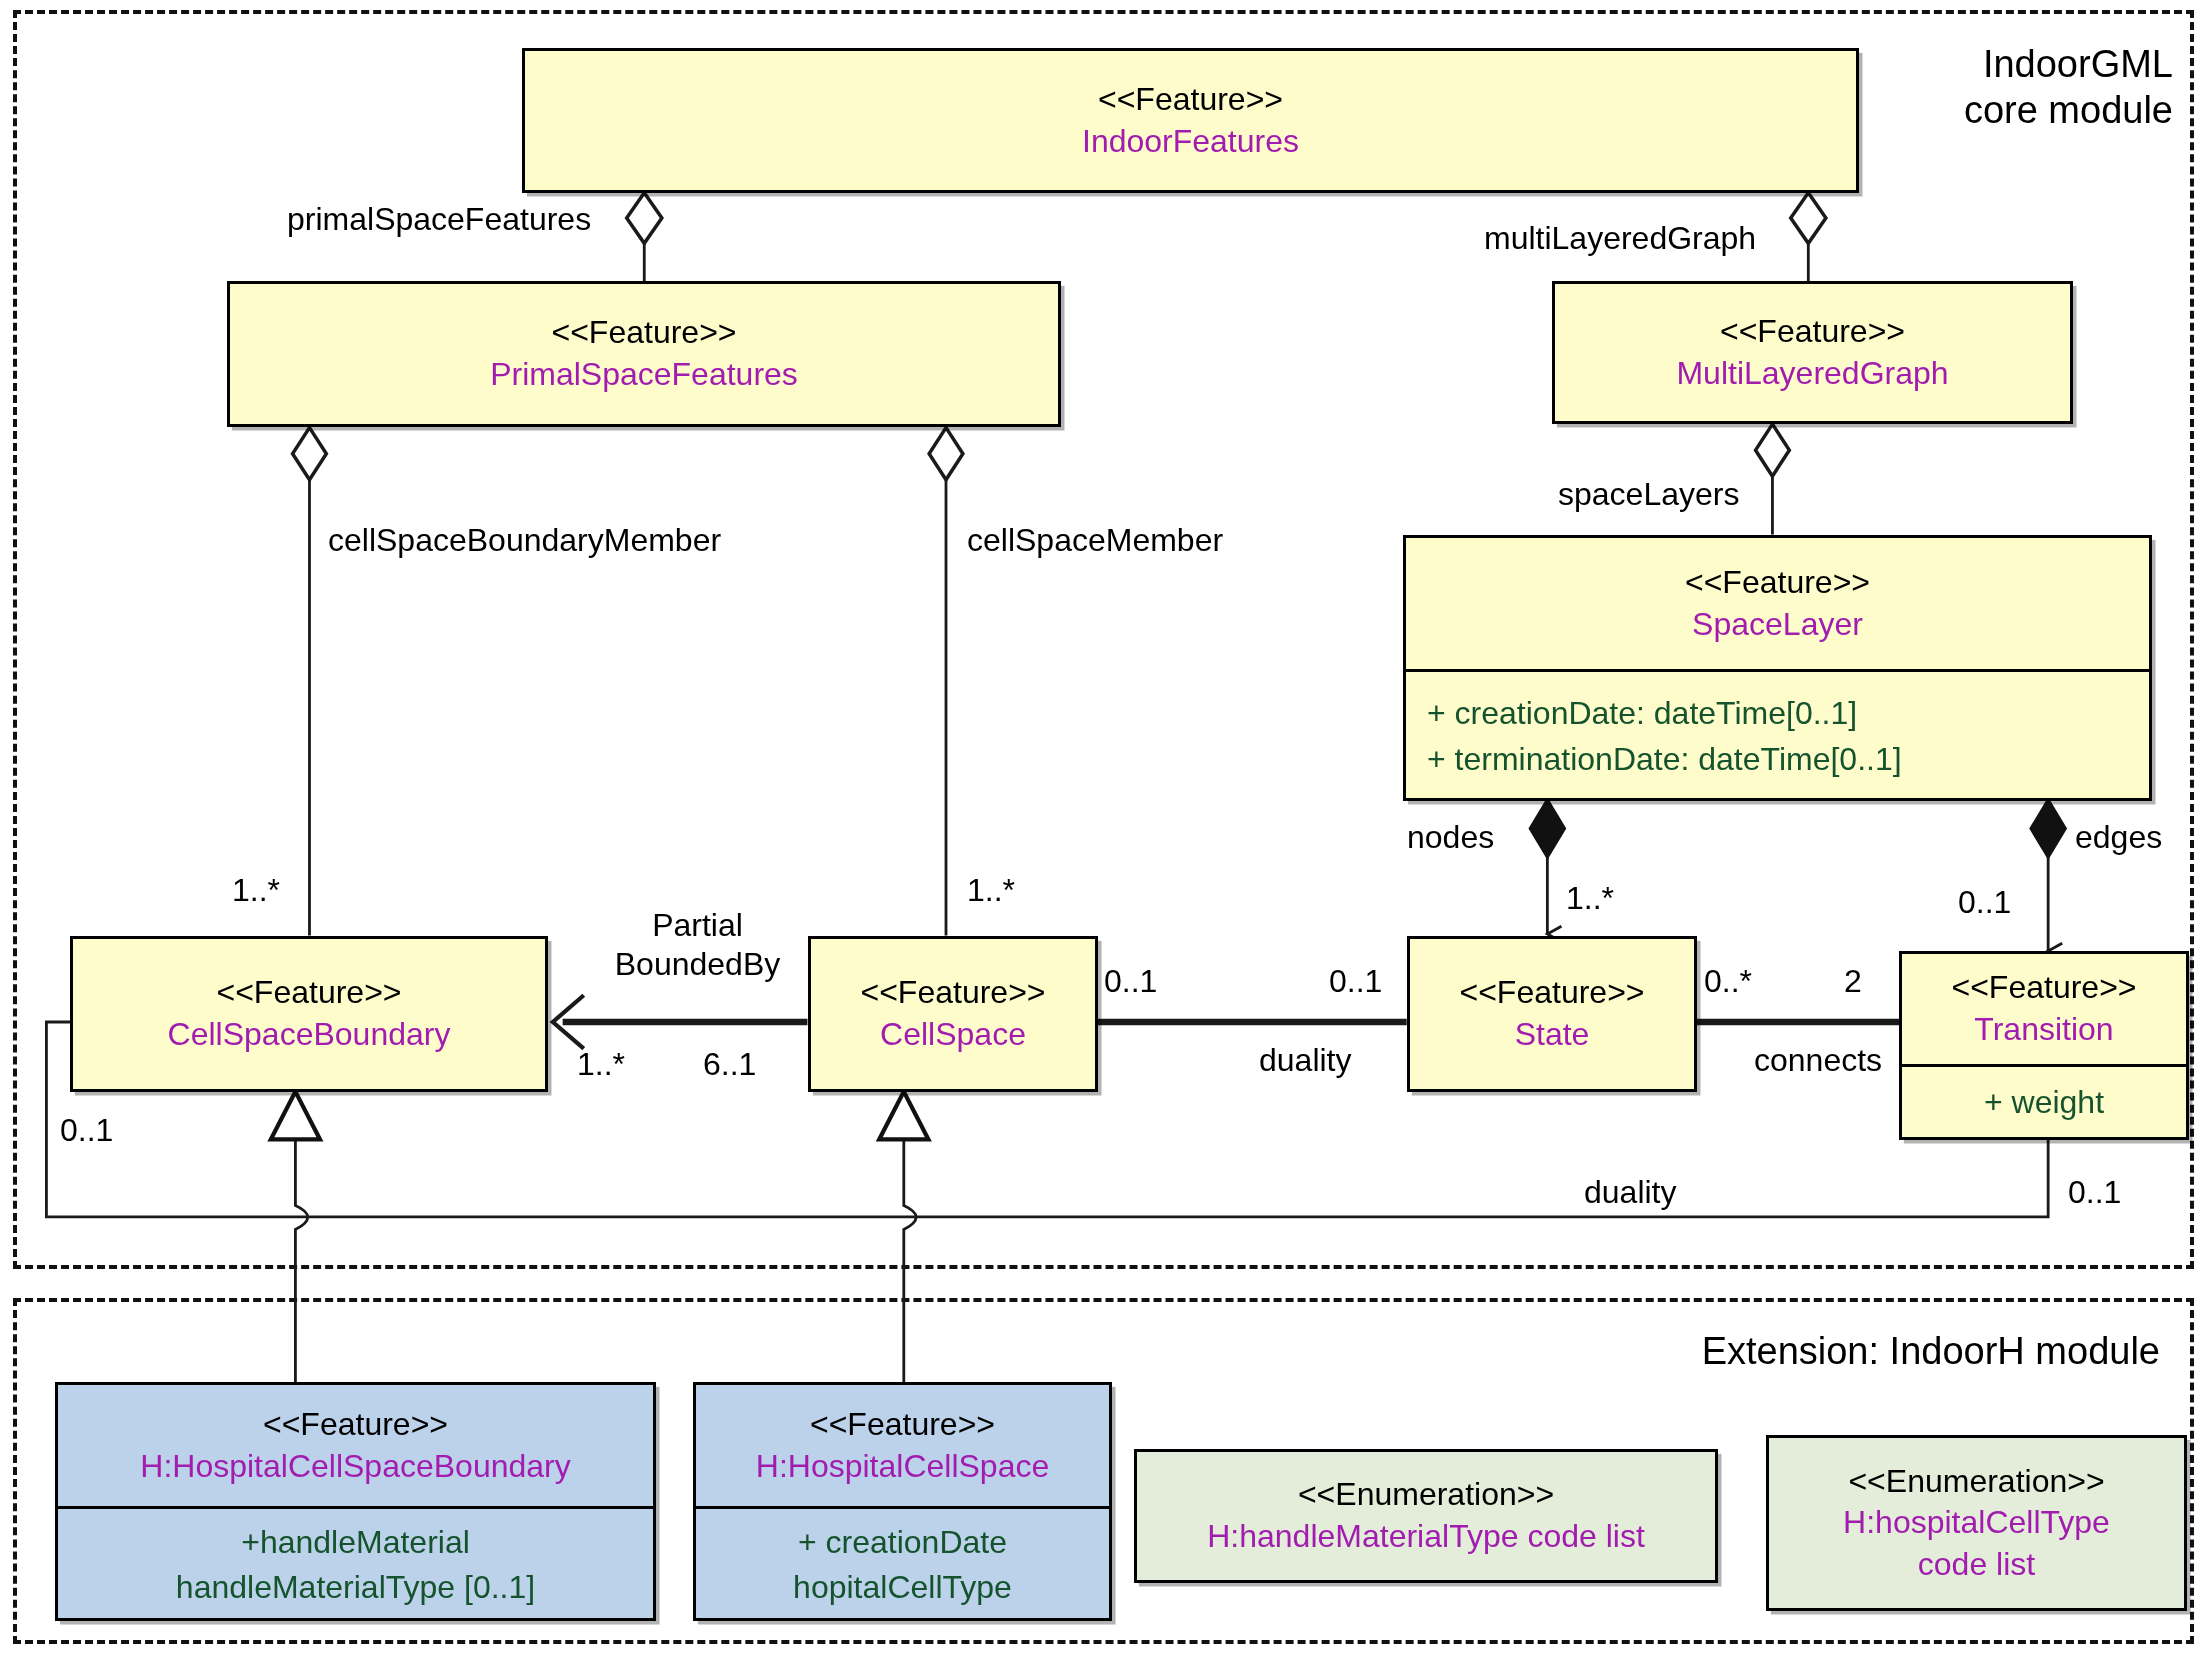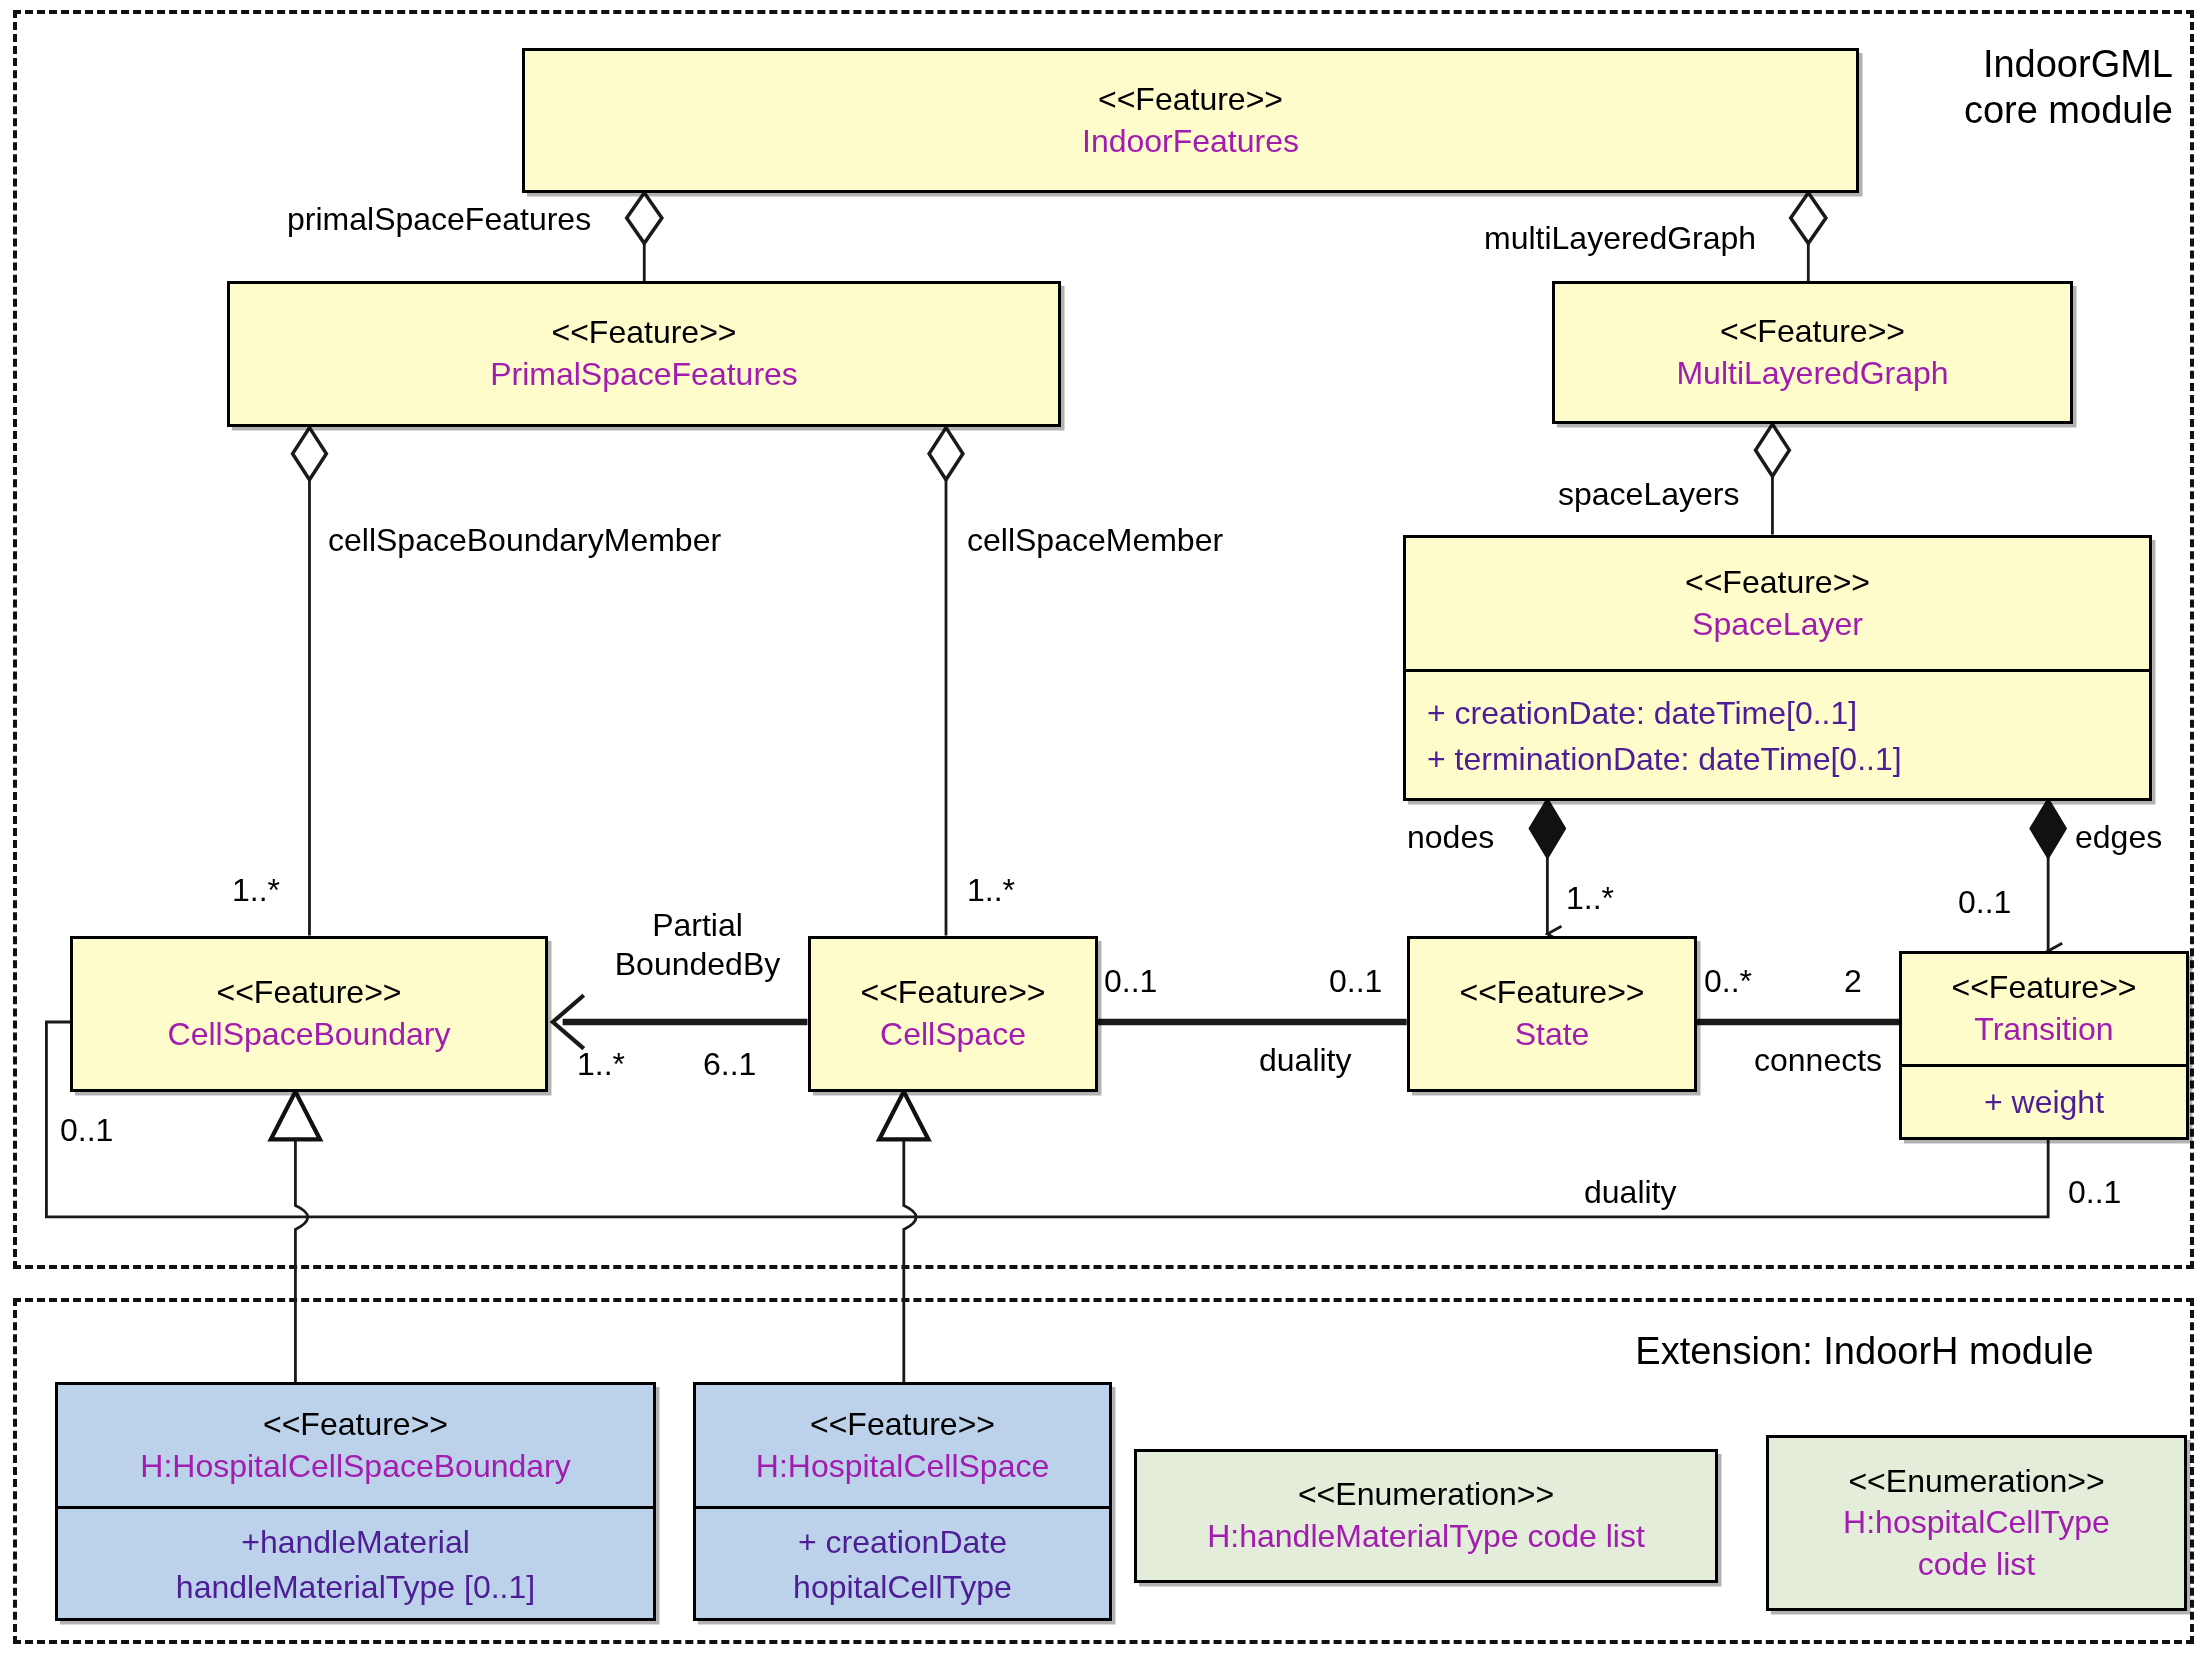--- a/index.html
+++ b/index.html
@@ -17,39 +17,39 @@
   .cls.blue{background:#BCD2EA;}
   .cls.green{background:#E3EDD9;}
   .cls .hdr{display:flex;flex-direction:column;align-items:center;justify-content:center;
             text-align:center;box-sizing:border-box;height:100%;}
   .cls .hdr.withcomp{border-bottom:3.5px solid #000;}
   .stereo{font-size:32px;line-height:1.30;color:#000;}
   .cname{font-size:32px;line-height:1.30;color:#a21caf;}
   .compart{display:flex;flex-direction:column;align-items:center;justify-content:center;
            text-align:center;box-sizing:border-box;padding:0 9.8px;}
   .compart.left{align-items:flex-start;padding-left:21px;text-align:left;}
-  .attr{font-size:32px;line-height:1.42;color:#4c1d95;white-space:nowrap;}
+  .attr{font-size:32px;line-height:1.42;color:#14532d;white-space:nowrap;}
 
   .lbl{position:absolute;font-size:32px;line-height:1.2;color:#000;white-space:nowrap;}
   .lbl.mult{font-size:32px;}
   .lbl.two{white-space:pre-line;line-height:1.22;text-align:center;}
 
   svg.ov{position:absolute;left:0;top:0;width:2205px;height:1655px;pointer-events:none;}
 </style>
 </head>
 <body>
 
 <div id="root">
 
   <div class="pkg" style="left:12.7px;top:9.8px;width:2181px;height:1259px;"></div>
   <div class="pkg-label" style="left:1892px;top:41px;width:281px;">IndoorGML
 core module</div>
 
   <div class="pkg" style="left:12.7px;top:1298px;width:2181px;height:346px;"></div>
-  <div class="pkg-label" style="left:1569px;top:1328px;width:591px;text-align:center;">Extension: IndoorH module</div>
+  <div class="pkg-label" style="left:1569px;top:1328px;width:591px;">Extension: IndoorH module</div>
 
   <svg class="ov" viewBox="0 0 3135 2353">
     <defs>
       <marker id="openArrowDown" markerWidth="26" markerHeight="26" refX="13" refY="22" orient="auto-start-reverse" markerUnits="userSpaceOnUse">
         <path d="M2,2 L13,22 L24,2" fill="none" stroke="#1a1a1a" stroke-width="4"></path>
       </marker>
     </defs>
 
     <line x1="916" y1="274" x2="916" y2="400" stroke="#1a1a1a" stroke-width="4"></line>
     <polygon points="916,274 941,310 916,346 891,310" fill="#fff" stroke="#1a1a1a" stroke-width="5"></polygon>

